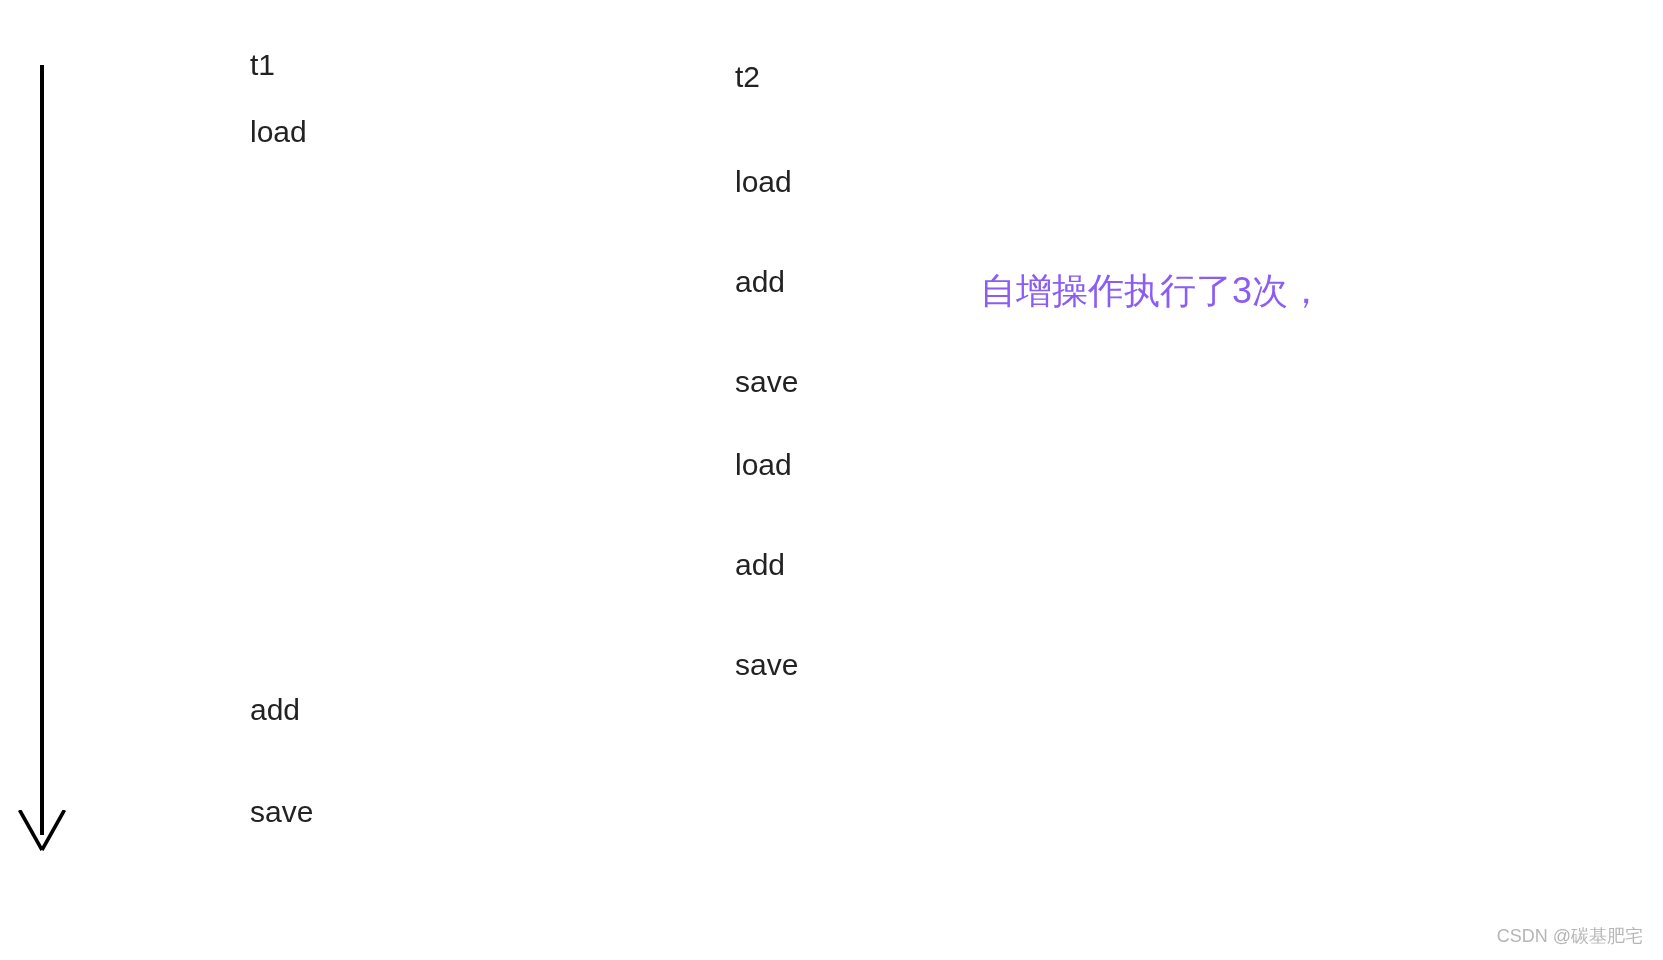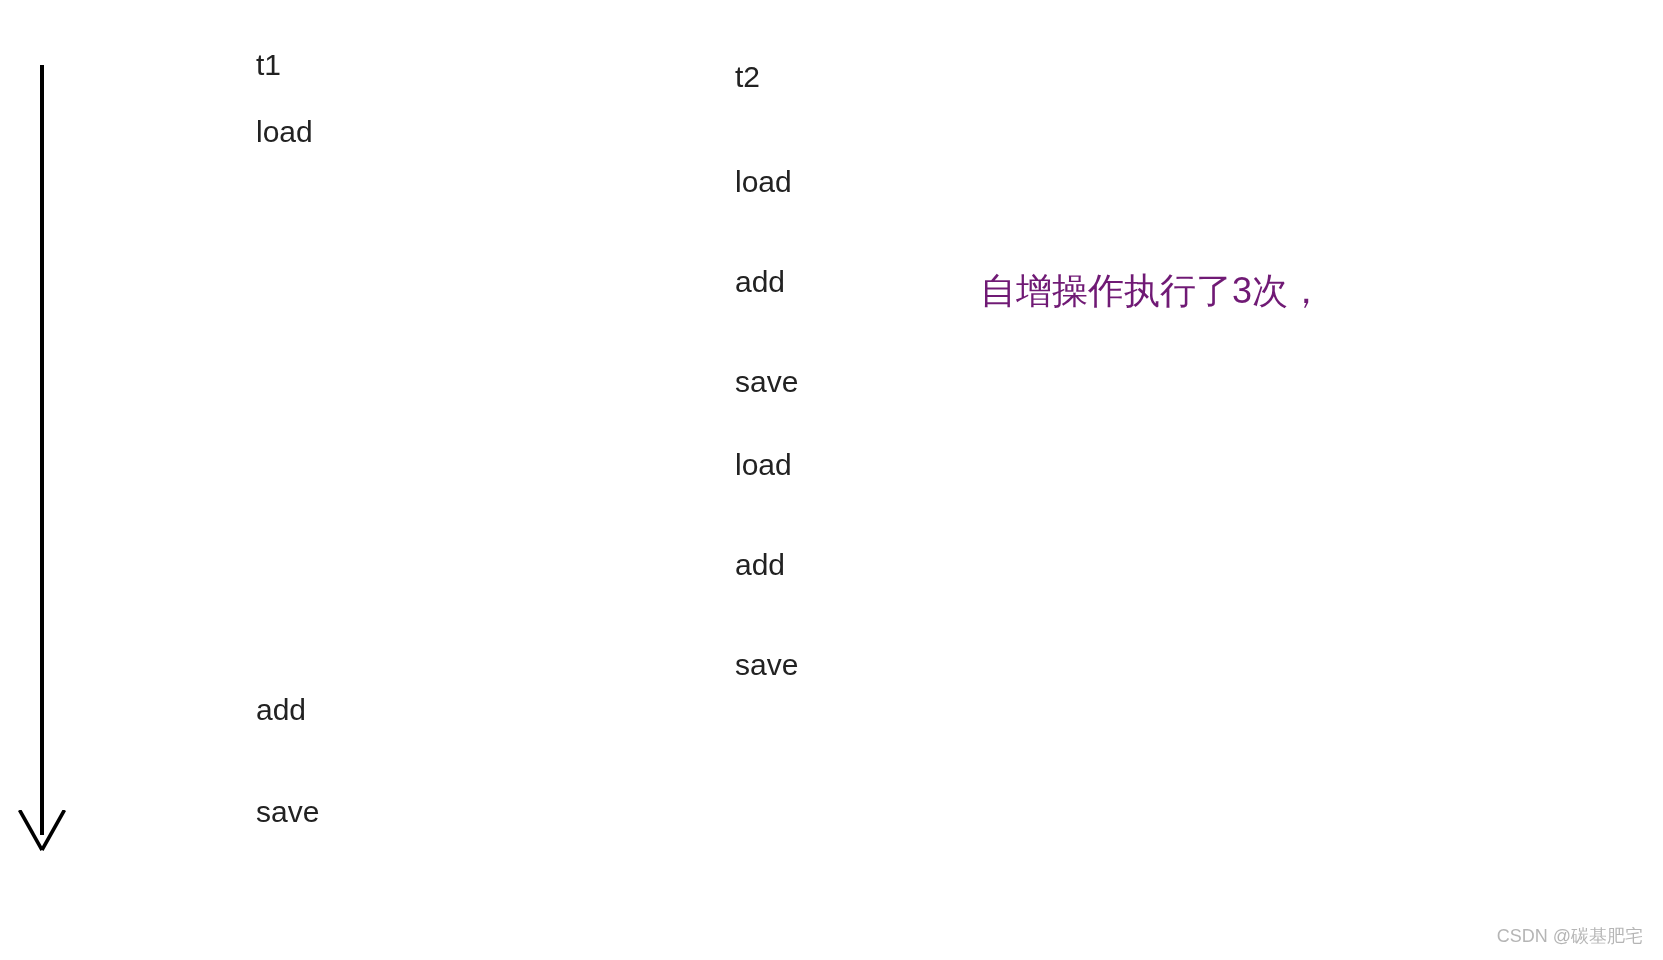--- a/index.html
+++ b/index.html
@@ -27,27 +27,27 @@
     font-size: 60px;
     line-height: 1;
     color: #000;
     transform: scaleX(0.9);
   }
   .label {
     position: absolute;
     font-size: 30px;
     color: #222;
   }
-  .t1-col { left: 256px; }
+  .t1-col { left: 250px; }
   .t2-col { left: 735px; }
   .annotation {
     position: absolute;
     left: 980px;
     top: 255px;
-    color: #701a75;
+    color: #8b5cf6;
     font-size: 36px;
     line-height: 2.0;
     font-weight: 400;
   }
   .watermark {
     position: absolute;
     right: 20px;
     bottom: 12px;
     color: rgba(120,120,120,0.55);
     font-size: 18px;

